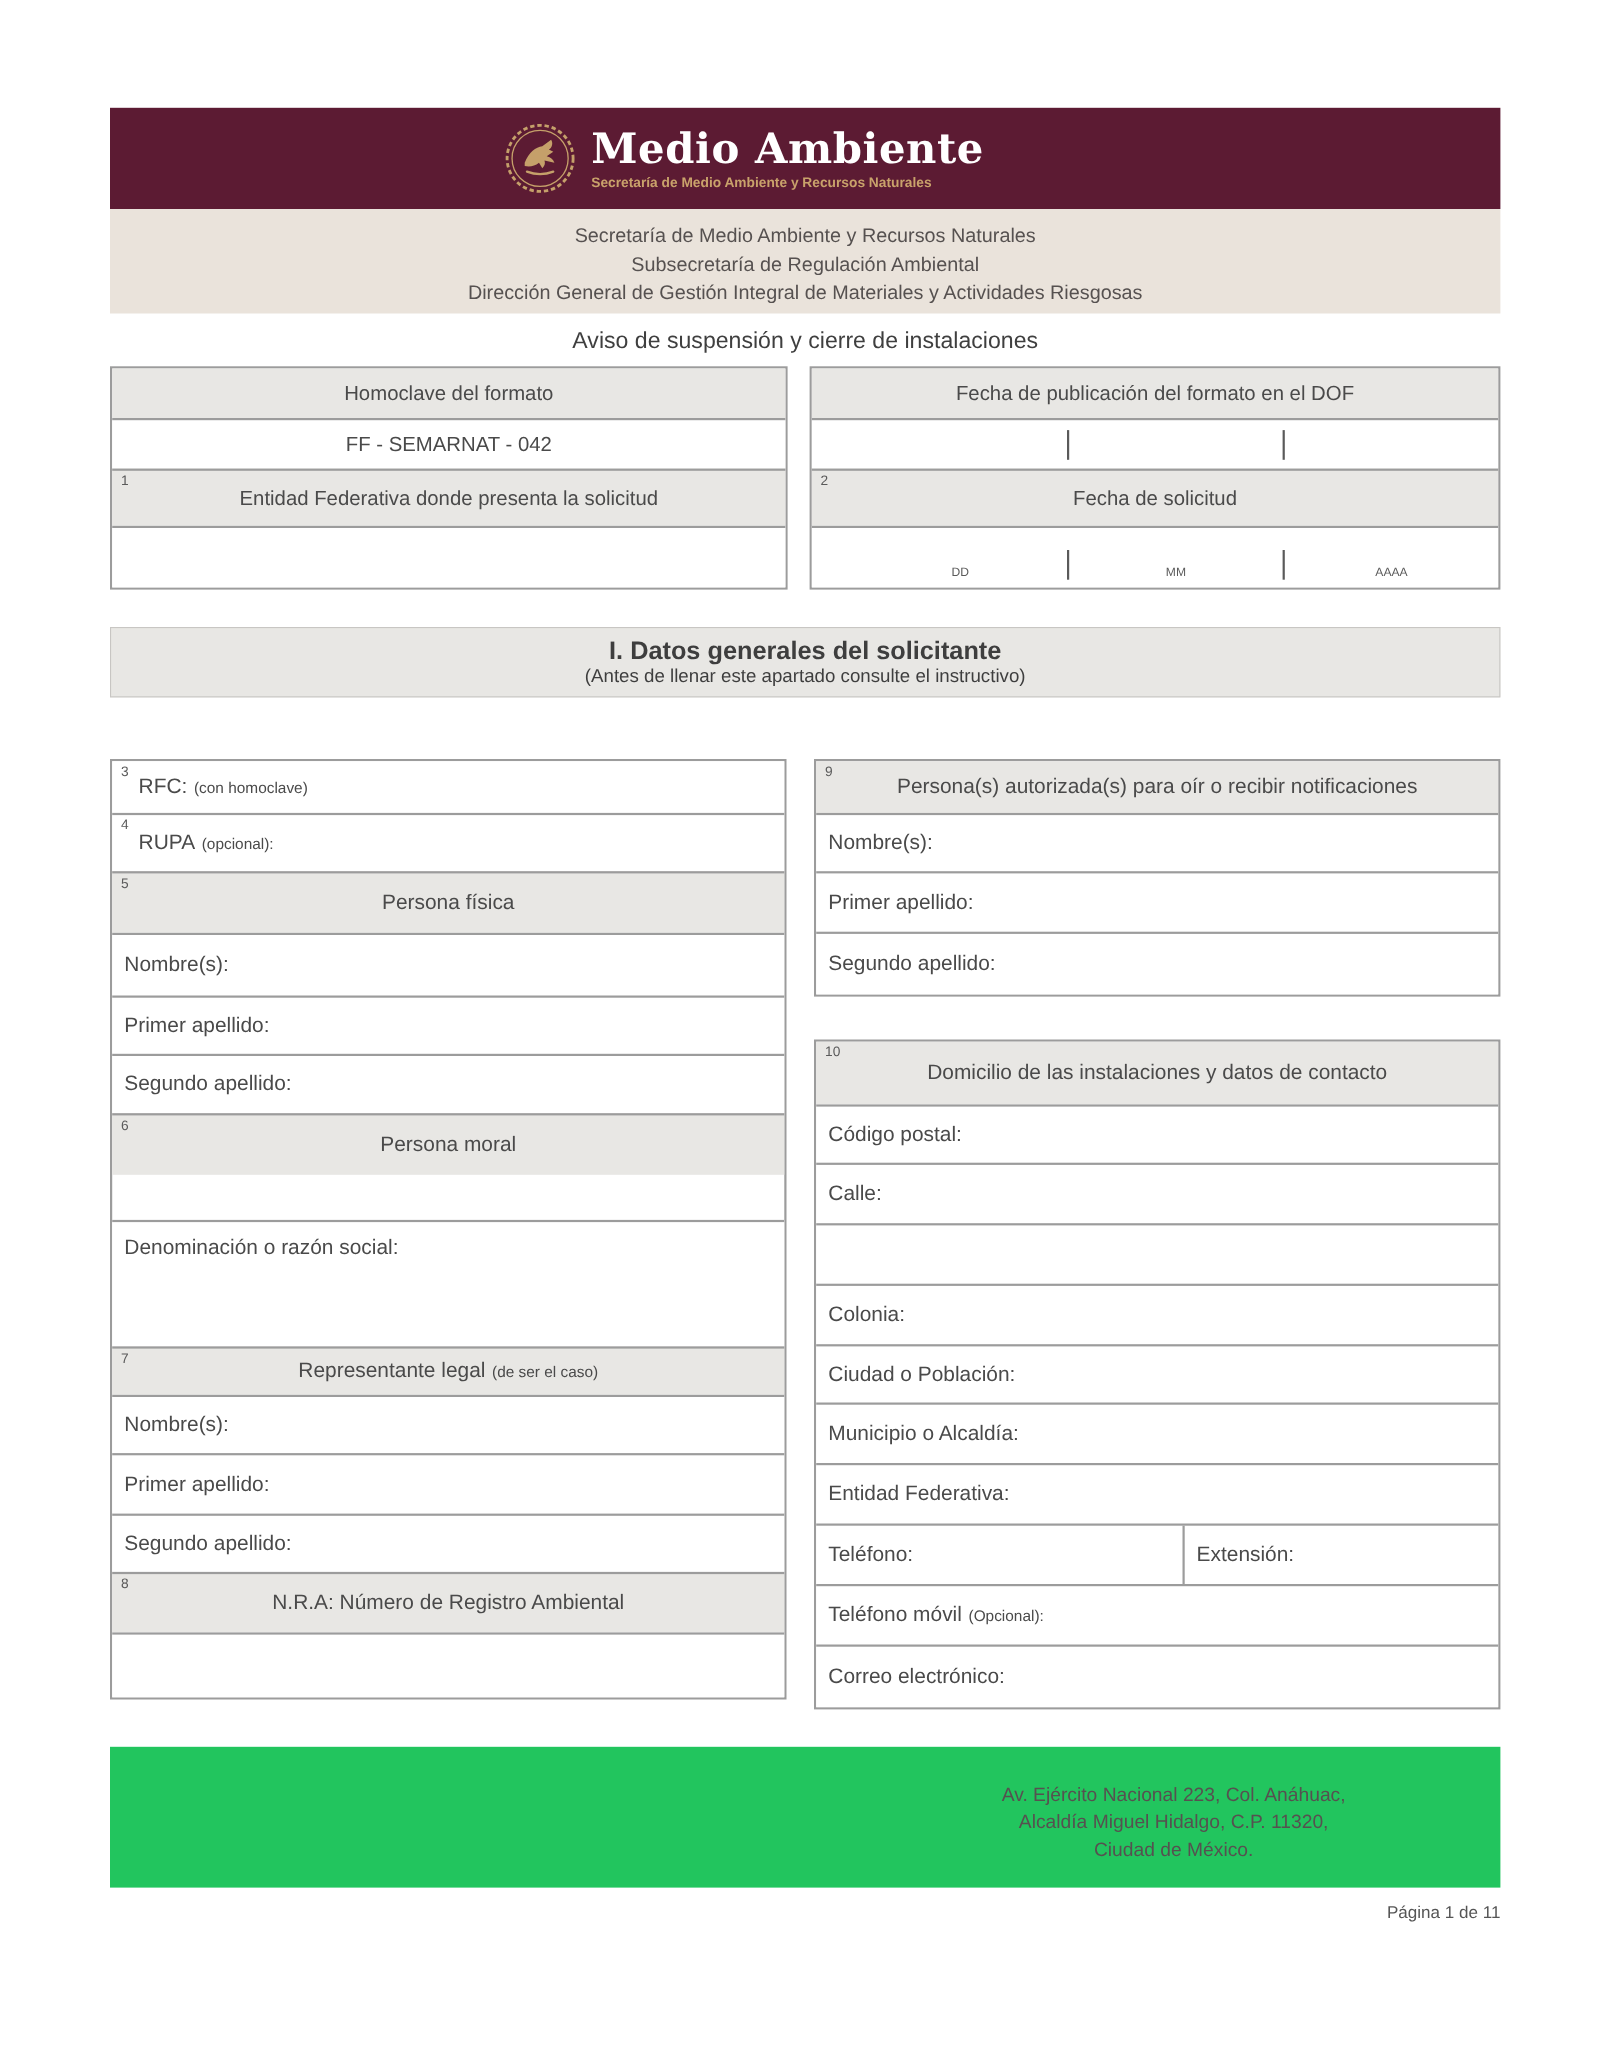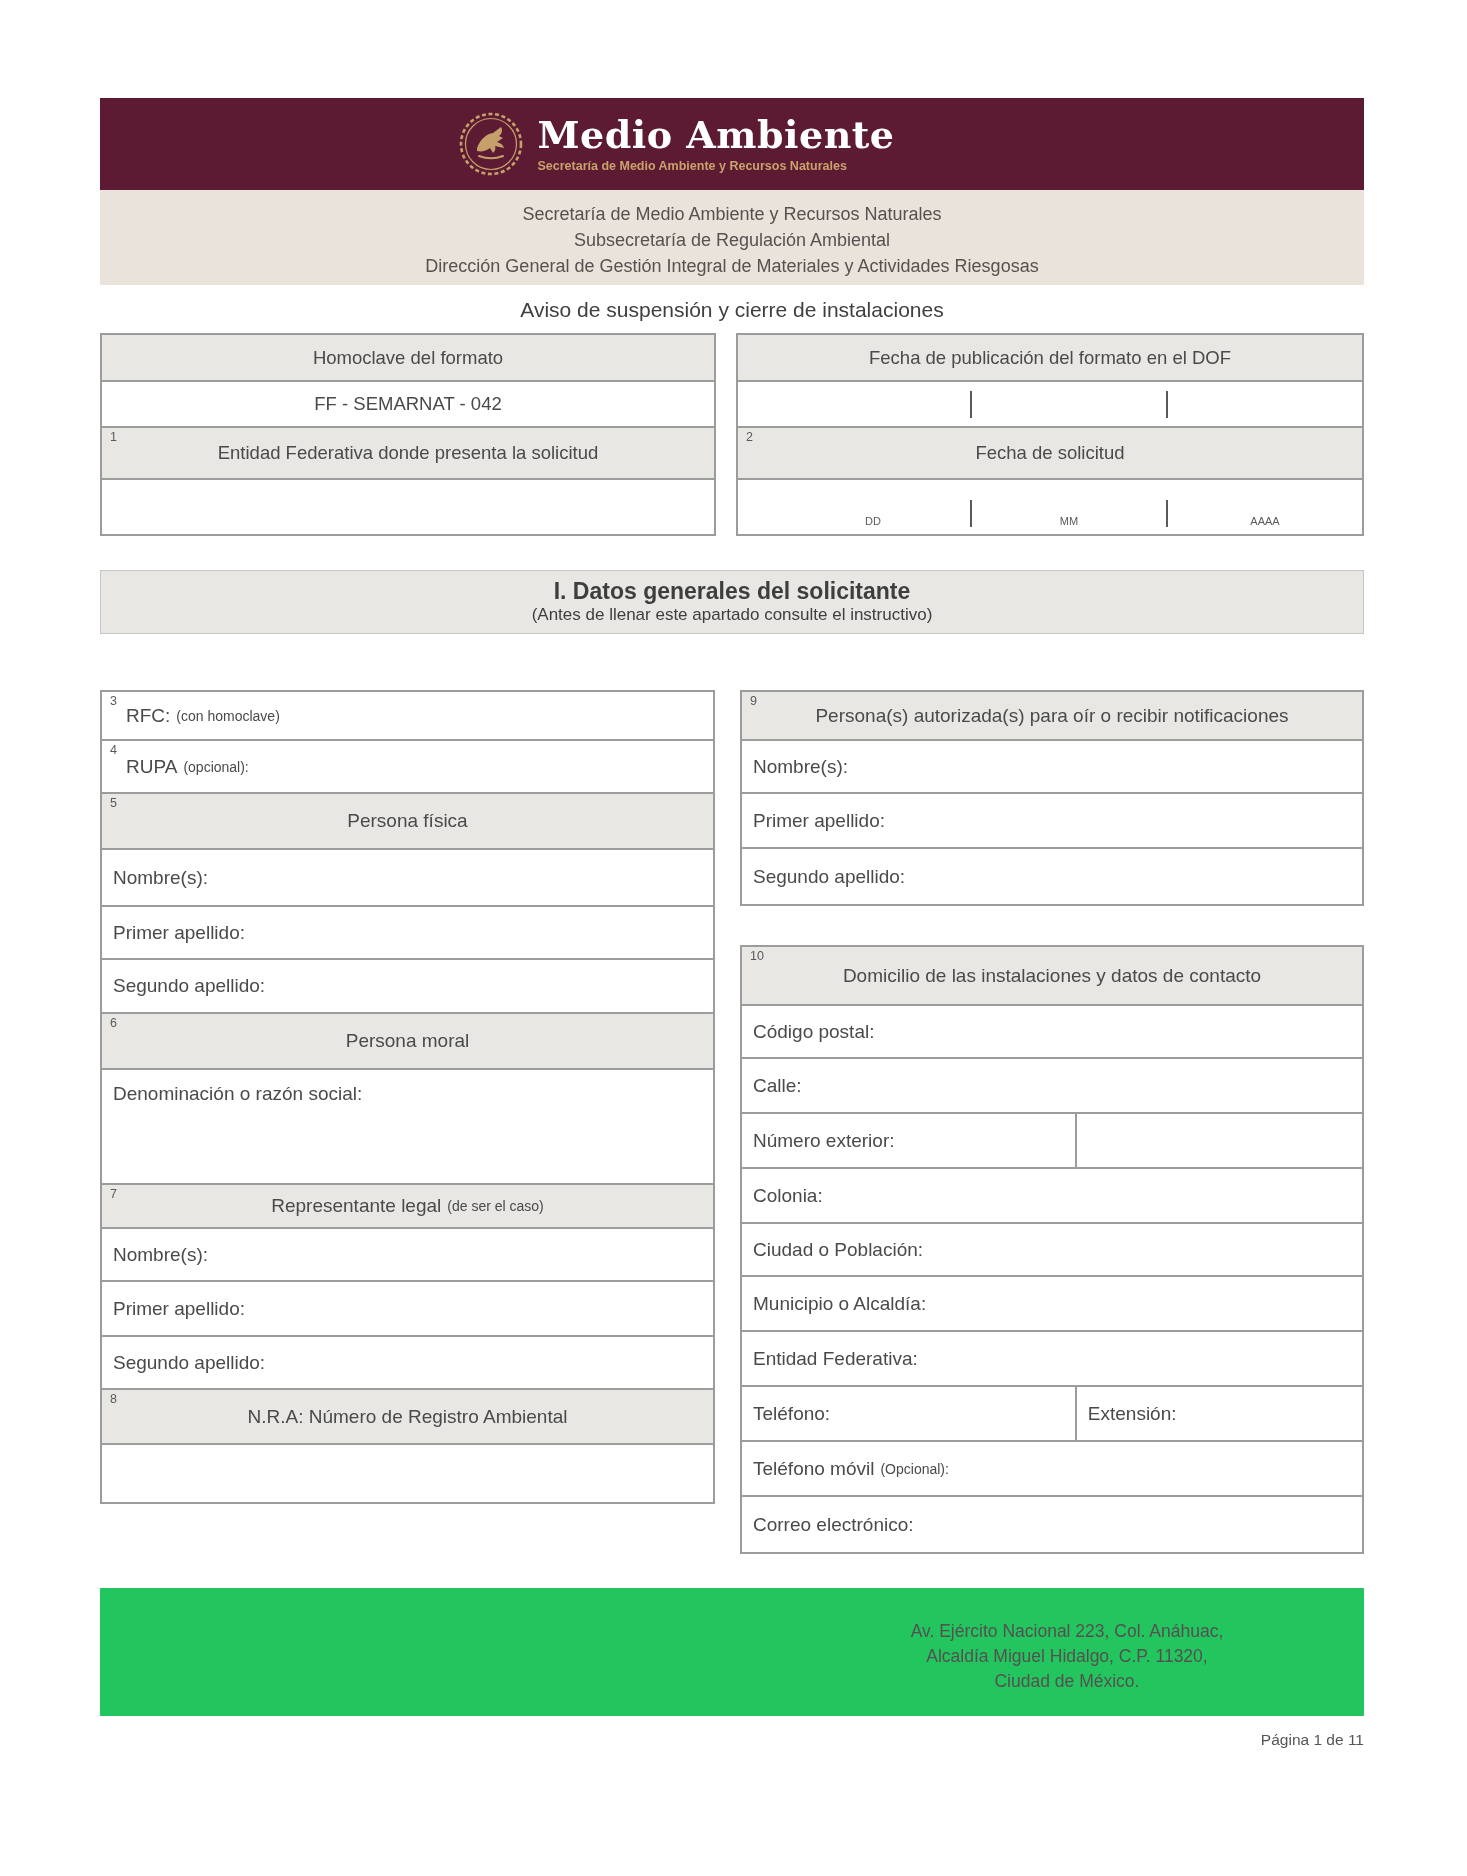--- a/index.html
+++ b/index.html
@@ -50,21 +50,21 @@
   .cols{margin-top:56px;display:flex;justify-content:space-between;align-items:flex-start;}
   .col-left{width:615px;}
   .col-right{width:624px;}
   .stack{border:2px solid #9C9C9C;background:#fff;}
   .stack + .stack{margin-top:39px;}
   .f-row{position:relative;box-sizing:border-box;border-top:2px solid #9C9C9C;display:flex;align-items:center;
     color:#4A4A4A;font-size:19px;padding-left:11px;background:#fff;}
   .f-row:first-child{border-top:none;}
   .f-row.gray{background:#E8E7E4;justify-content:center;padding-left:0;}
   .f-row.indent{padding-left:24px;}
-  .f-row.top-align{align-items:flex-start;padding-top:13px;}
+  .f-row.top-align{align-items:flex-start;padding-top:13px;margin-top:41px;}
   .note{font-size:14px;margin-left:6px;}
   .h44{height:44px}.h47{height:47px}.h53{height:53px}.h54{height:54px}
   .h55{height:55px}.h57{height:57px}.h59{height:59px}.h115{height:115px}
   .f-row.split{padding-left:0;}
   .cell-a{width:54%;height:100%;box-sizing:border-box;border-right:2px solid #9C9C9C;display:flex;align-items:center;padding-left:11px;}
   .cell-b{flex:1;height:100%;display:flex;align-items:center;padding-left:11px;box-sizing:border-box;}
 
   
   .footer-band{margin-top:34px;height:128px;background:#22c55e;box-sizing:border-box;padding-top:31px;}
   .address{margin-left:auto;width:47%;text-align:center;color:#565150;font-size:17.5px;line-height:25px;}
@@ -235,23 +235,20 @@
           <span class="sup-num">10</span>
           <span>Domicilio de las instalaciones y datos de contacto</span>
         </div>
         <div class="f-row h53">
           <span>Código postal:</span>
         </div>
         <div class="f-row h55">
           <span>Calle:</span>
         </div>
         <div class="f-row split h55">
-          <div class="cell-a">
-            <span>Número exterior:</span>
-          </div>
         </div>
         <div class="f-row h55">
           <span>Colonia:</span>
         </div>
         <div class="f-row h53">
           <span>Ciudad o Población:</span>
         </div>
         <div class="f-row h55">
           <span>Municipio o Alcaldía:</span>
         </div>

